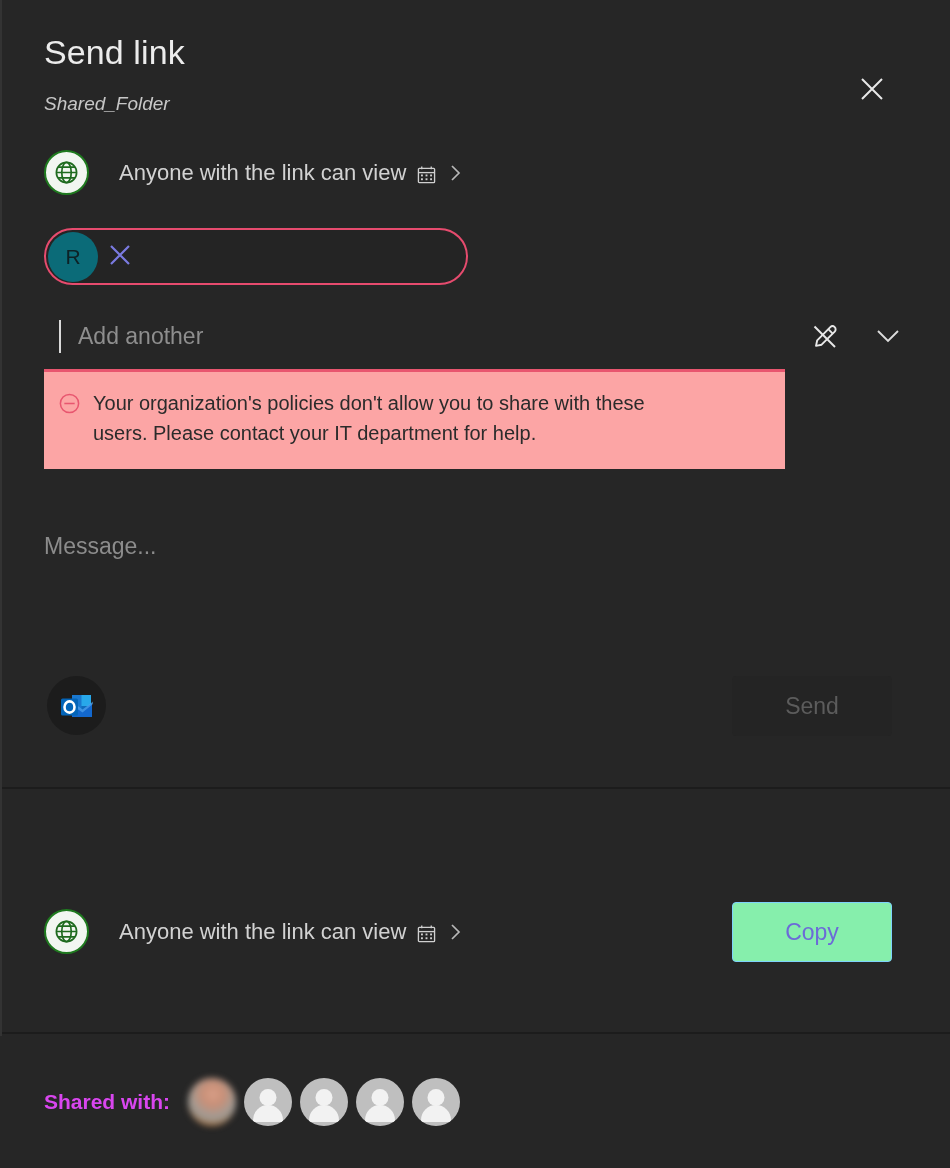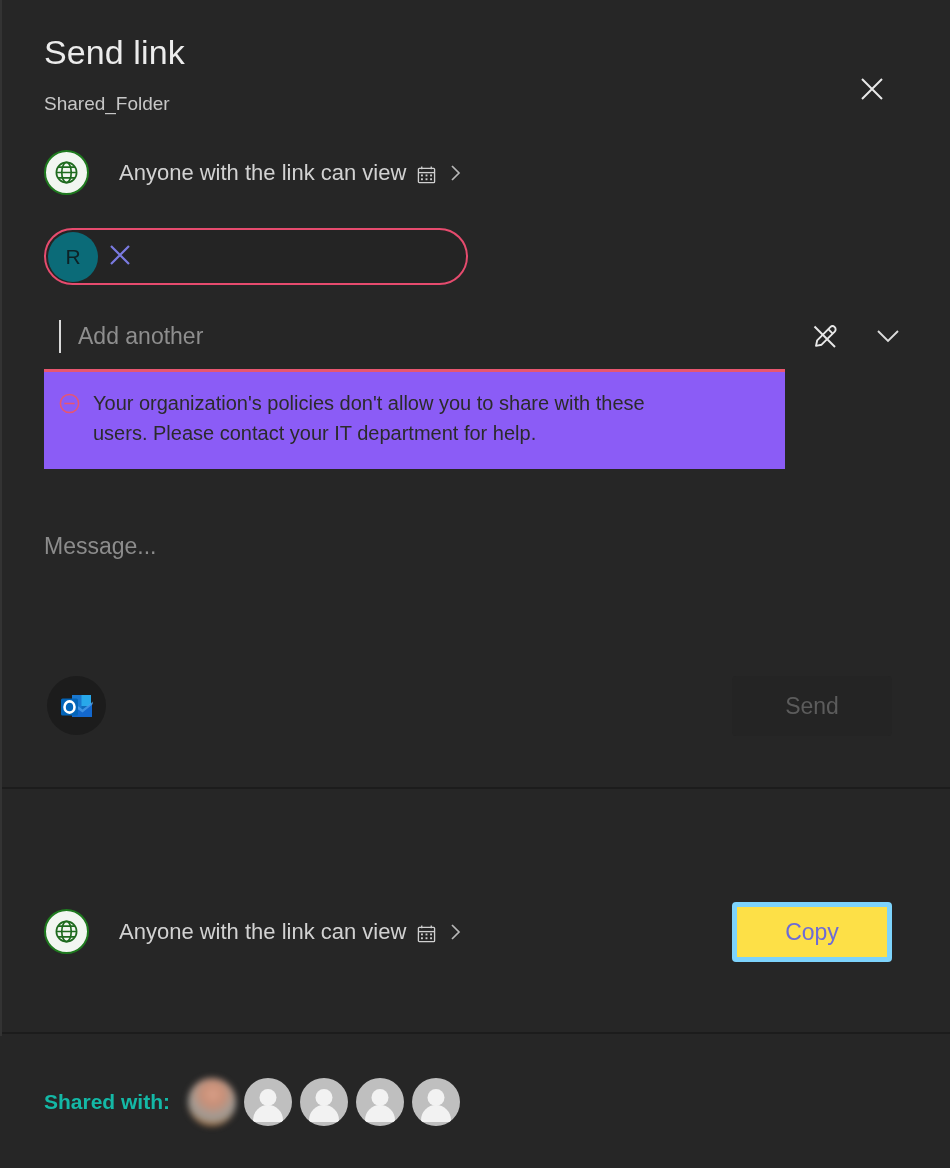--- a/index.html
+++ b/index.html
@@ -38,20 +38,21 @@
     color: #ececec;
   }
 
   .subtitle {
     position: absolute;
     left: 42px;
     top: 93px;
     font-size: 19px;
     font-weight: 400;
     color: #c7c7c7;
+    font-style: italic;
   }
 
   .close-btn {
     position: absolute;
     right: 58px;
     top: 69px;
     width: 40px;
     height: 40px;
     display: flex;
     align-items: center;
@@ -199,21 +200,21 @@
     flex: 0 0 auto;
     margin-left: 6px;
   }
 
   
   .error-banner {
     position: absolute;
     left: 42px;
     top: 369px;
     width: 741px;
-    background: #8b5cf6;
+    background: #fca5a5;
     border-top: 3px solid #e8566f;
     padding: 16px 18px 20px 14px;
     display: flex;
     align-items: flex-start;
     gap: 12px;
   }
 
   .err-icon { flex: 0 0 auto; margin-top: 4px; }
 
   .err-text {
@@ -290,22 +291,22 @@
 
   .link-row.copy-variant { top: 120px; }
 
   .copy-btn {
     position: absolute;
     right: 58px;
     top: 113px;
     width: 160px;
     height: 60px;
     border-radius: 4px;
-    background: #fde047;
-    border: 5px solid #7dd3fc;
+    background: #86efac;
+    border: 1px solid #7dd3fc;
     color: #6c6ad8;
     font-size: 23px;
     font-family: inherit;
     display: flex;
     align-items: center;
     justify-content: center;
     cursor: pointer;
   }
 
   
@@ -313,21 +314,21 @@
     position: relative;
     height: 136px;
     display: flex;
     align-items: center;
     padding-left: 42px;
   }
 
   .shared-label {
     font-size: 21px;
     font-weight: 700;
-    color: #14b8a6;
+    color: #d946ef;
     margin-right: 18px;
   }
 
   .avatar-stack {
     display: flex;
     align-items: center;
     gap: 8px;
   }
 
   .avatar {

